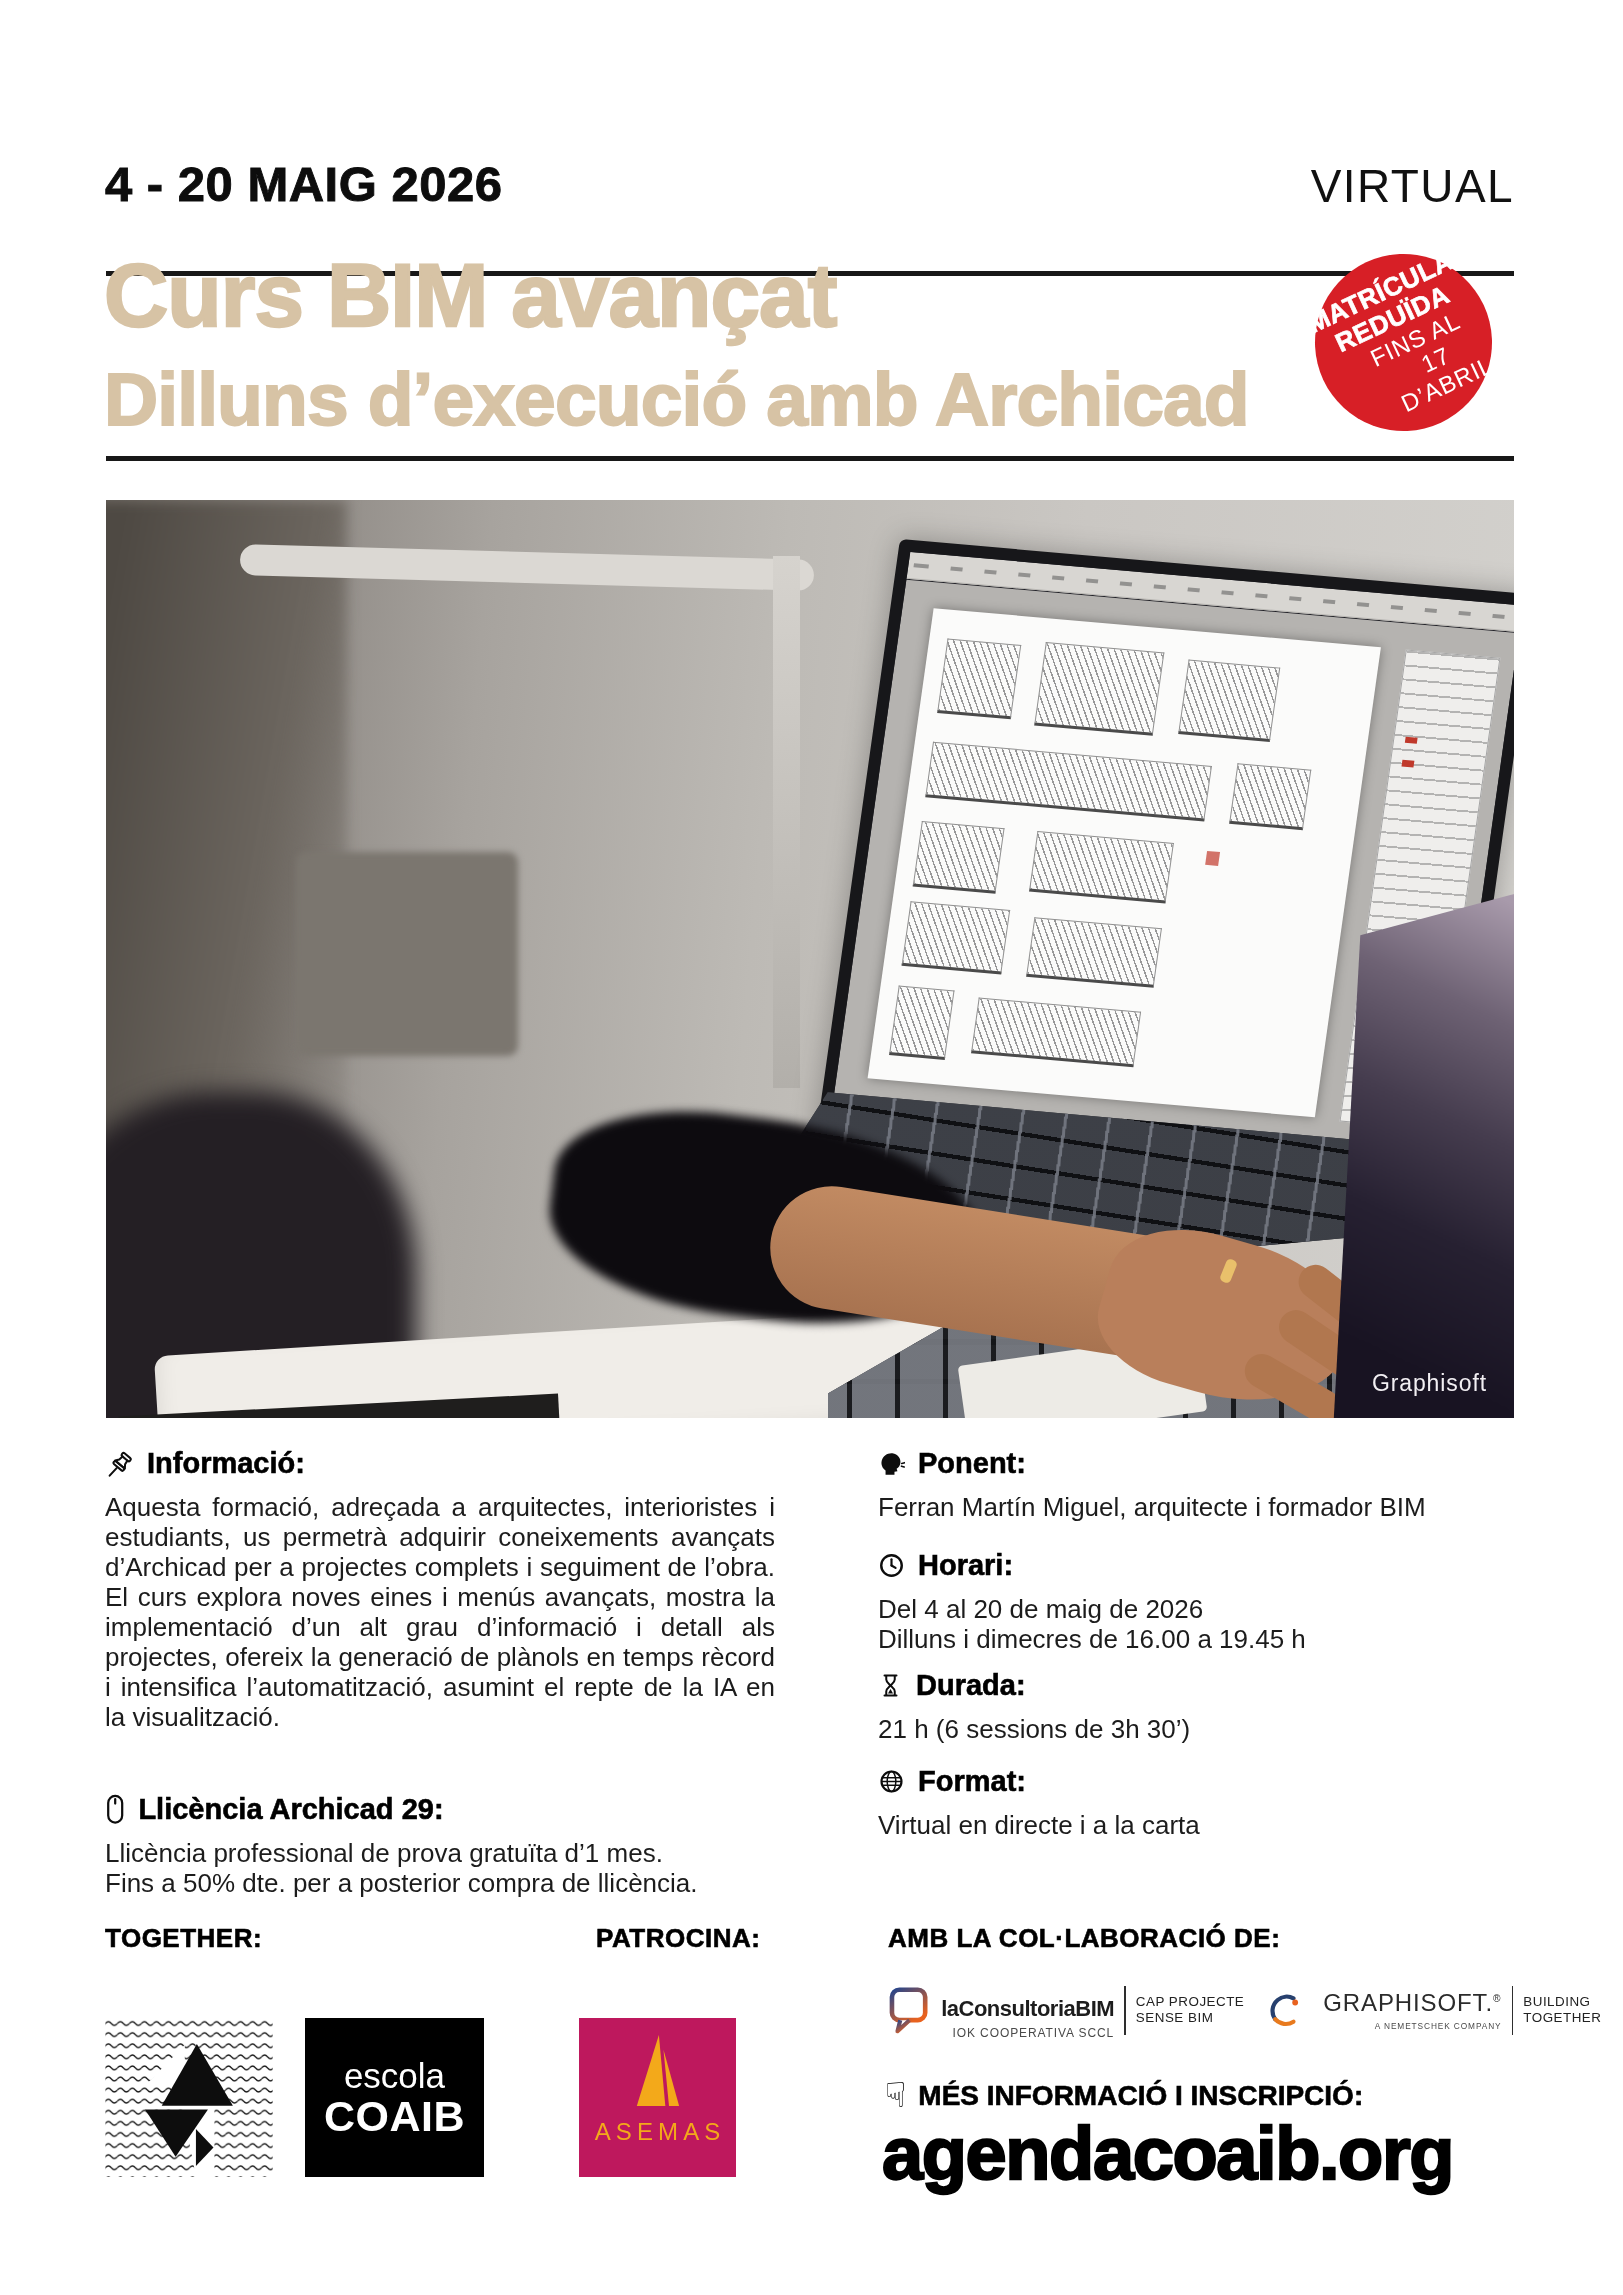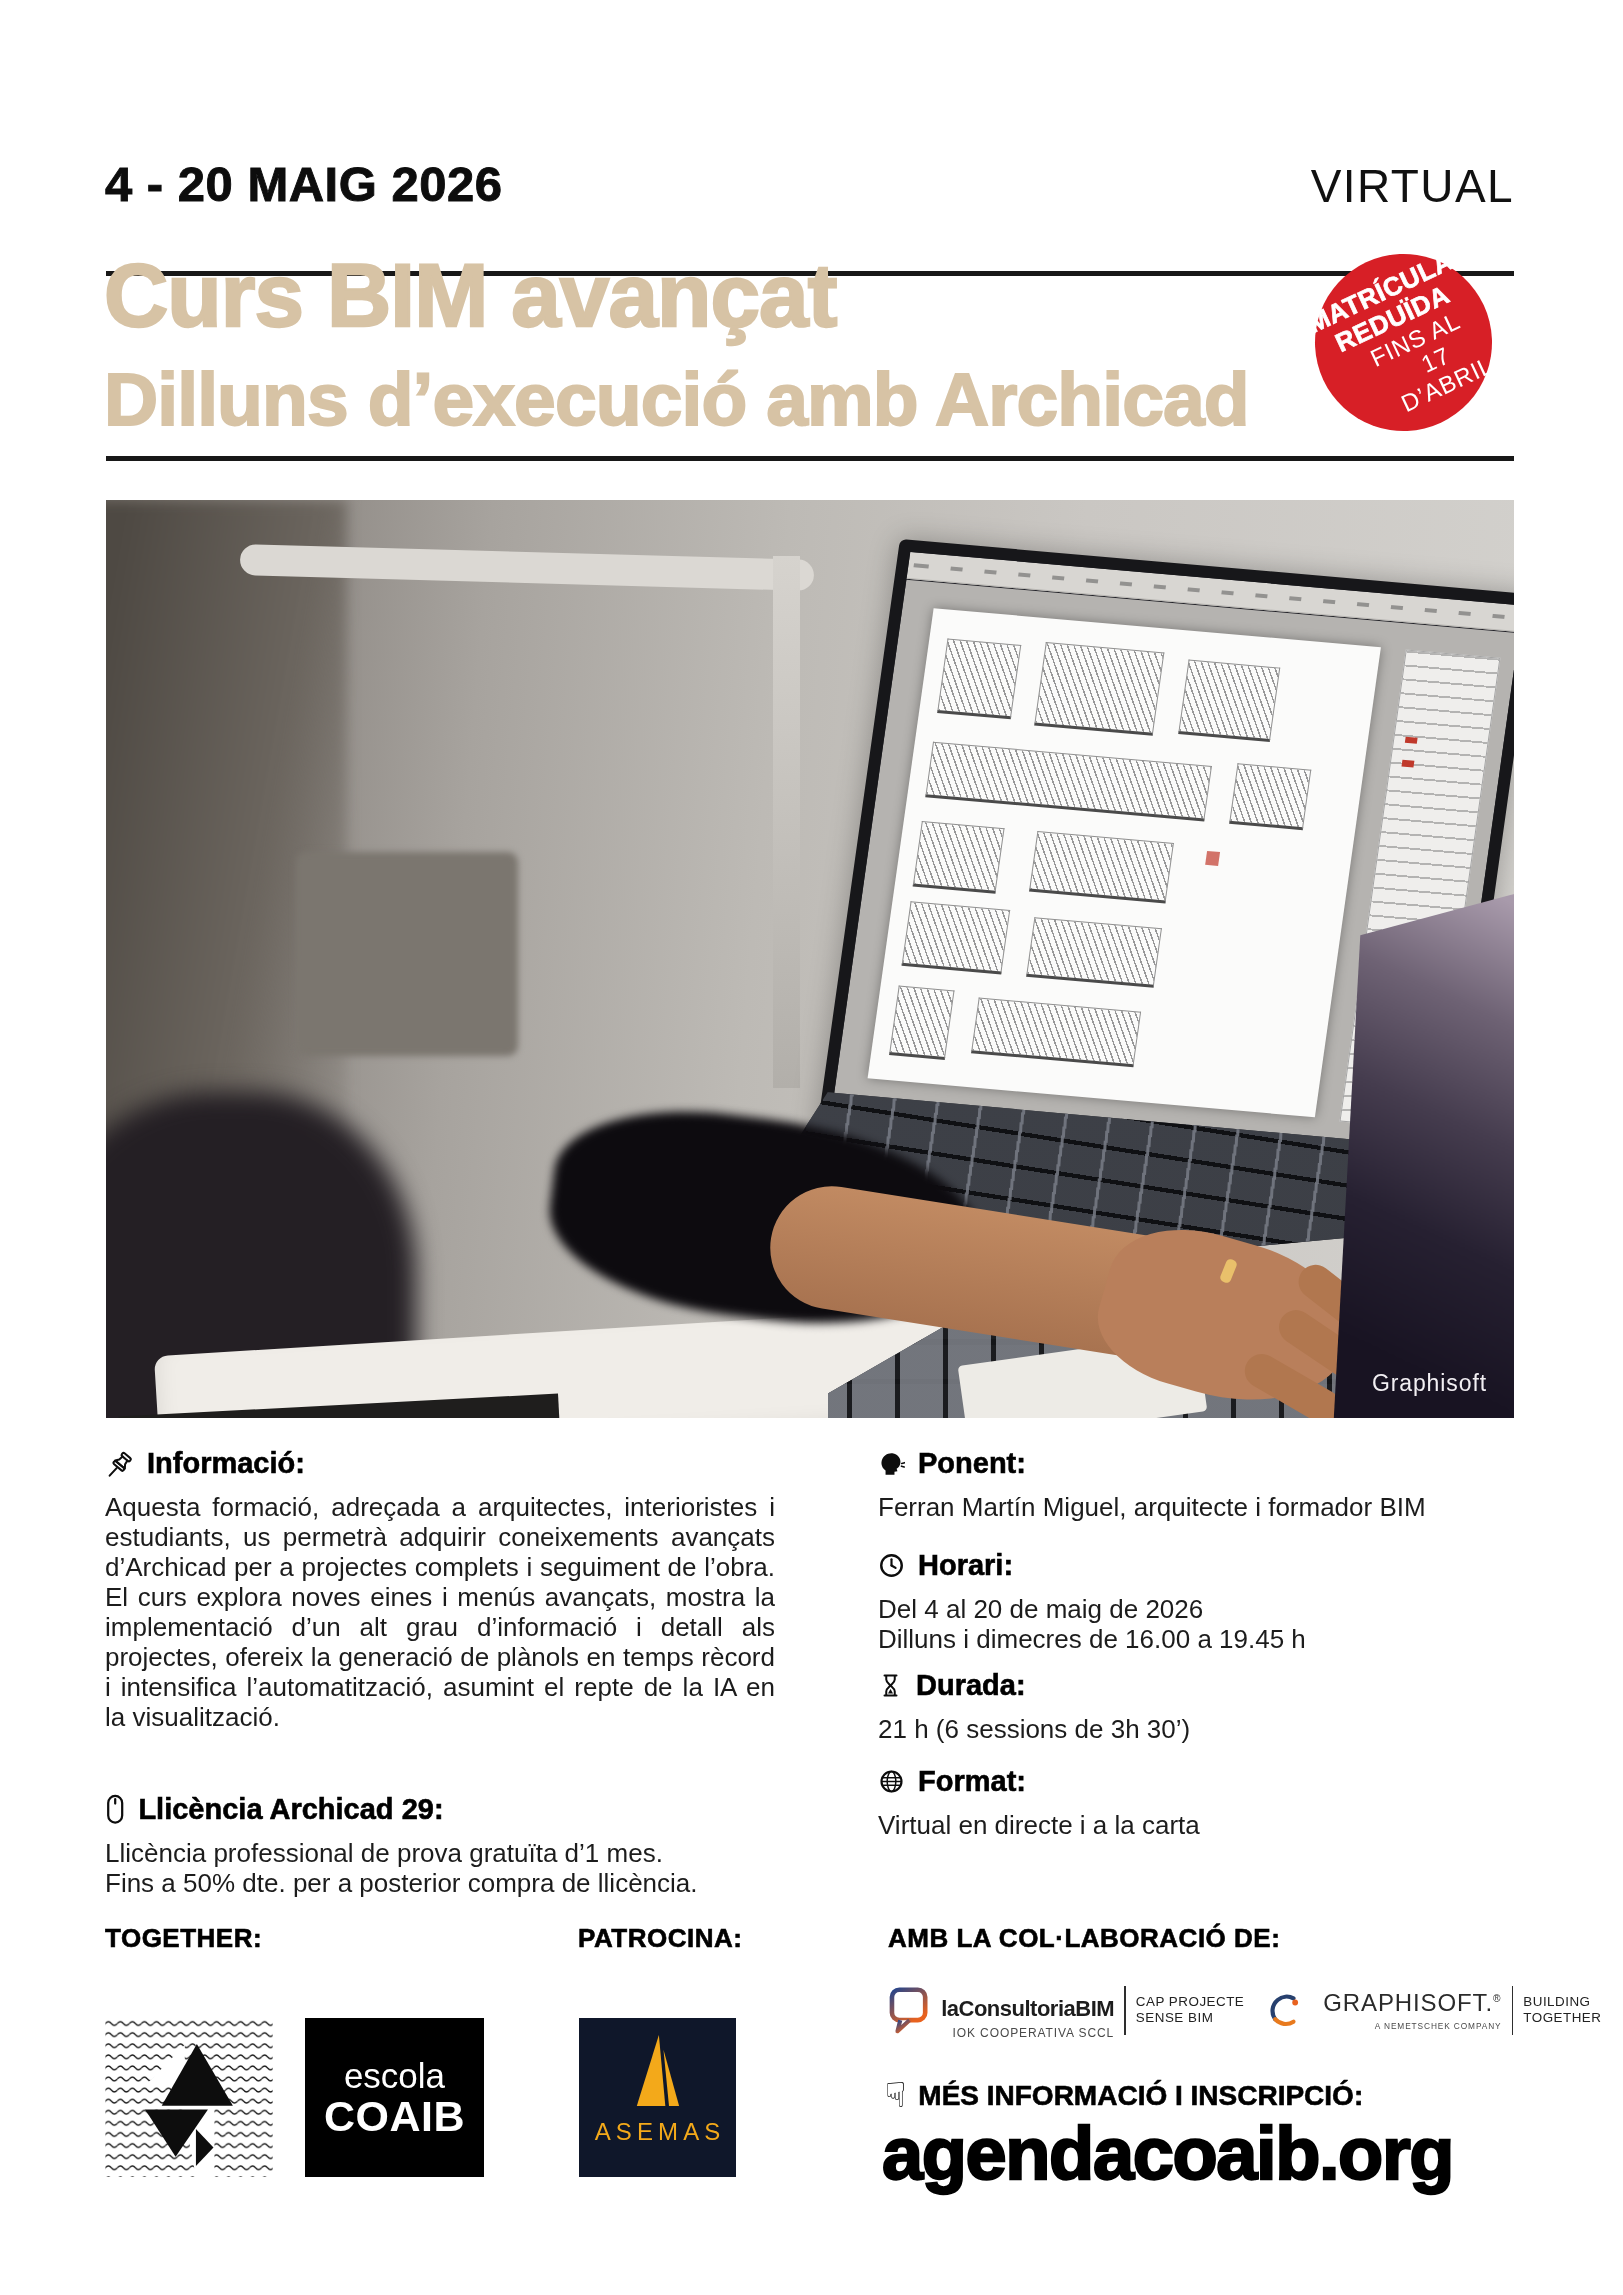--- a/index.html
+++ b/index.html
@@ -98,21 +98,21 @@
 
   .plabel{position:absolute;top:1923px;font-size:26px;font-weight:bold;letter-spacing:0.5px;color:#000;
         -webkit-text-stroke:0.6px #000;white-space:nowrap;}
 
   
   .coaibmark{position:absolute;left:105px;top:2018px;width:168px;height:159px;}
   .escola{position:absolute;left:305px;top:2018px;width:179px;height:159px;background:#000;color:#fff;
         display:flex;flex-direction:column;justify-content:center;align-items:center;}
   .escola .l1{font-size:35px;line-height:37px;font-weight:400;}
   .escola .l2{font-size:43px;line-height:44px;font-weight:bold;letter-spacing:0.5px;}
-  .asemas{position:absolute;left:579px;top:2018px;width:157px;height:159px;background:#0f172a;
+  .asemas{position:absolute;left:579px;top:2018px;width:157px;height:159px;background:#be185d;
         display:flex;flex-direction:column;align-items:center;}
   .asemas svg{margin-top:13px;}
   .asemas .al{color:#f3a91a;font-size:24px;font-weight:400;letter-spacing:5.1px;margin-top:8.3px;padding-left:5.1px;}
 
   .collab{position:absolute;left:888px;top:1983px;height:54px;display:flex;align-items:center;gap:10.2px;}
   .lcb-t{display:flex;flex-direction:column;align-items:flex-end;margin-top:16px;}
   .lcb-name{font-size:22px;font-weight:bold;color:#1d1d1d;letter-spacing:-0.5px;white-space:nowrap;}
   .lcb-sub{font-size:12px;color:#4a4a4a;letter-spacing:0.9px;margin-top:3.7px;white-space:nowrap;}
   .vdiv{width:1.4px;height:49px;background:#2e2e2e;flex:none;}
   .tagcol{display:flex;flex-direction:column;justify-content:center;}
@@ -290,21 +290,21 @@
         <line x1="16" y1="36" x2="84" y2="36" stroke-width="5.5"></line>
         <line x1="13" y1="50" x2="87" y2="50" stroke-width="5.5"></line>
         <line x1="16" y1="64" x2="84" y2="64" stroke-width="5.5"></line>
       </svg>
       <span>Format:</span>
     </div>
     <div class="body mt">Virtual en directe i a la carta</div>
   </div>
 
   <div class="plabel" style="left:105px;">TOGETHER:</div>
-  <div class="plabel" style="left:578px;">PATROCINA:</div>
+  <div class="plabel" style="left:596px;">PATROCINA:</div>
   <div class="plabel" style="left:888px;">AMB LA COL·LABORACIÓ DE:</div>
 
   <svg class="coaibmark" viewBox="0 0 362 344">
     <defs>
       <pattern id="wv" width="26" height="24" patternUnits="userSpaceOnUse">
         <path d="M0 12 Q6.5 4 13 12 T26 12" fill="none" stroke="#151515" stroke-width="2.6"></path>
       </pattern>
     </defs>
     <rect x="0" y="0" width="362" height="344" fill="url(#wv)"></rect>
     <polygon points="196,58 236,186 236,344 196,344 166,186" fill="#ffffff"></polygon>

